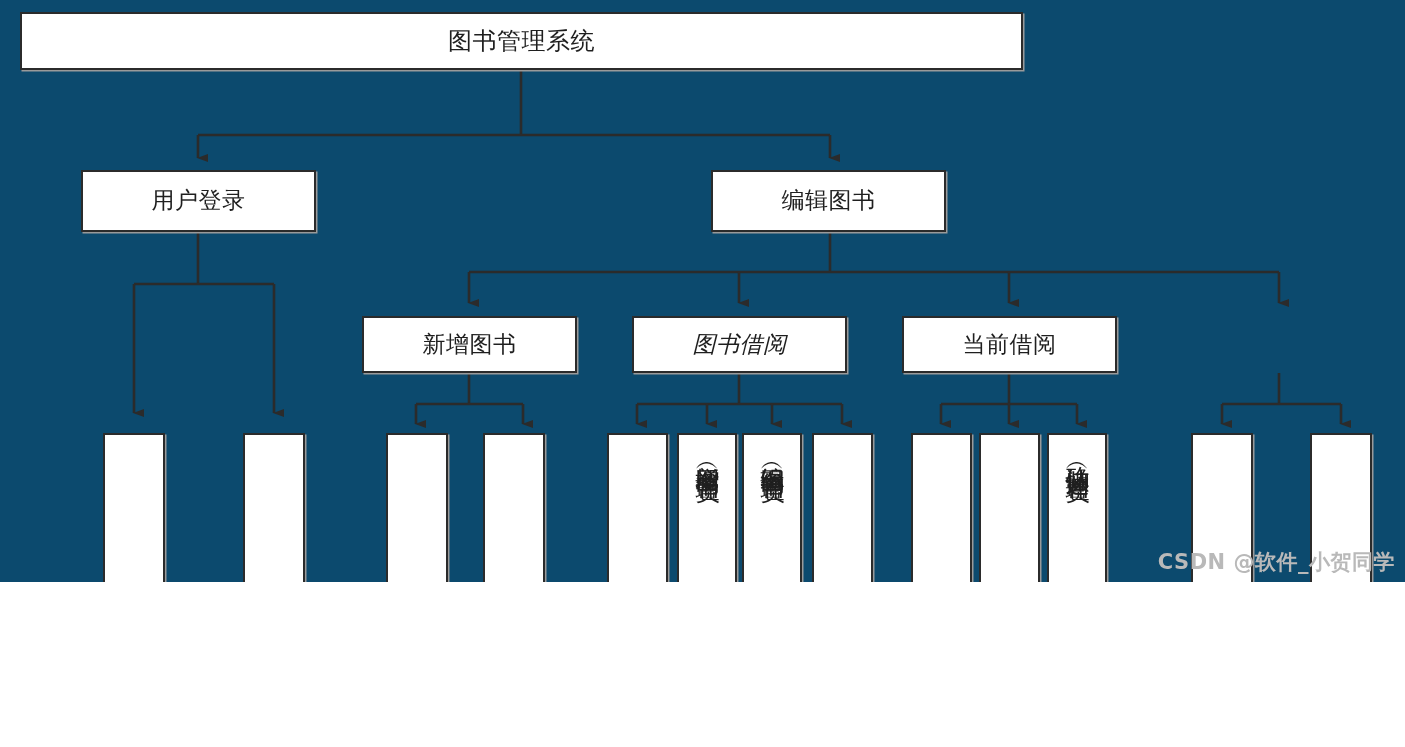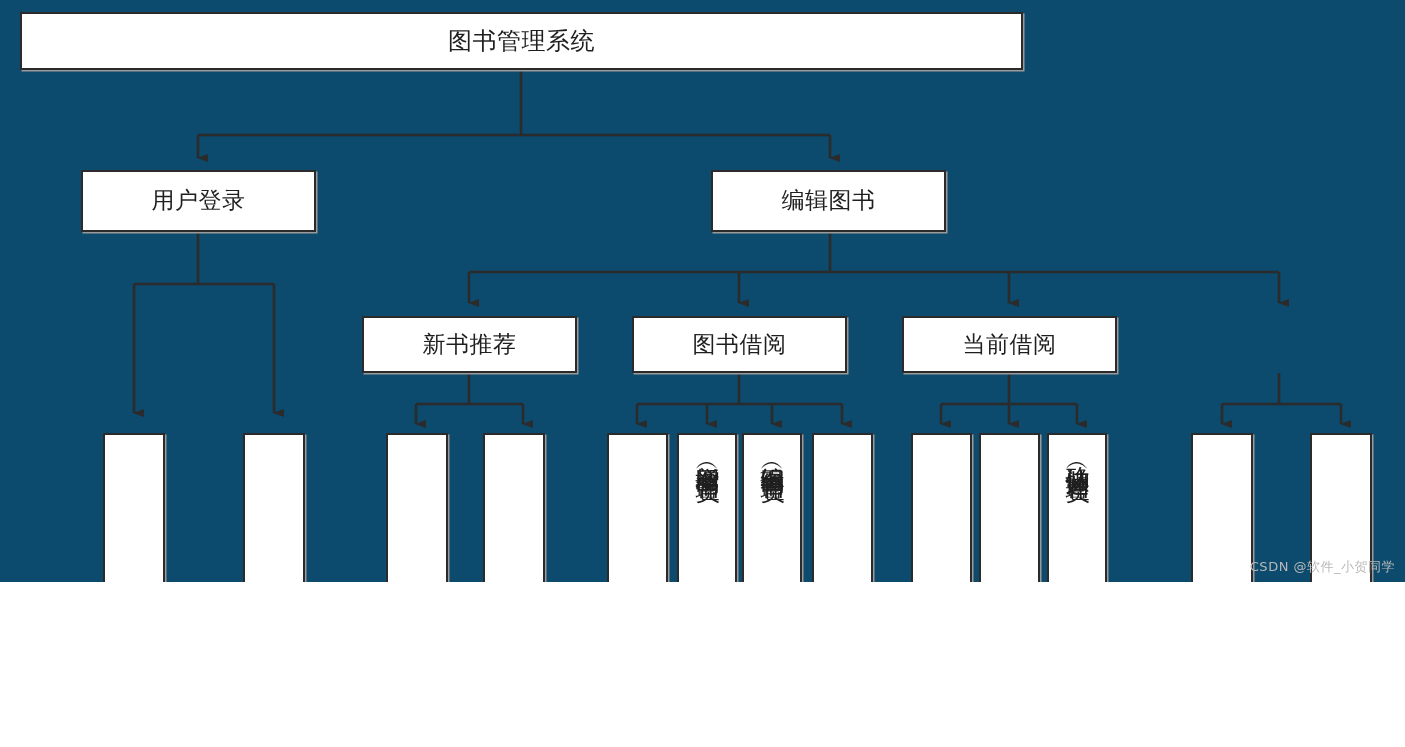--- a/index.html
+++ b/index.html
@@ -66,25 +66,26 @@
     margin: 0 auto;
   }
   .node.v.mid {
     align-items: center;
     padding-top: 0;
   }
   .watermark {
     position: absolute;
     right: 10px;
     bottom: 6px;
-    font-size: 13px;
+    font-size: 21px;
     color: #b9b9b9;
     letter-spacing: 0.5px;
     z-index: 5;
     white-space: nowrap;
+    font-weight: bold;
   }
 </style>
 </head>
 <body>
 
 <div id="canvas">
 
   <svg id="wires" viewBox="0 0 1405 747" xmlns="http://www.w3.org/2000/svg">
     <defs>
       <marker id="arw" markerWidth="9" markerHeight="11" refX="4.5" refY="10" orient="auto" markerUnits="userSpaceOnUse">
@@ -140,23 +141,23 @@
   </div>
 
   <div class="node h" style="left:81px; top:170px; width:235px; height:62px;">
     <span class="lbl">用户登录</span>
   </div>
   <div class="node h" style="left:711px; top:170px; width:235px; height:62px;">
     <span class="lbl">编辑图书</span>
   </div>
 
   <div class="node h" style="left:362px; top:316px; width:215px; height:57px;">
-    <span class="lbl">新书推荐</span>
-  </div>
-  <div class="node h" style="left:632px; top:316px; width:215px; height:57px;">
+    <span class="lbl">新增图书</span>
+  </div>
+  <div class="node h" style="left:632px; top:316px; width:215px; height:57px;font-style:italic;">
     <span class="lbl">图书借阅</span>
   </div>
   <div class="node h" style="left:902px; top:316px; width:215px; height:57px;align-items:center;">
     <span class="lbl">当前借阅</span>
   </div>
 
   <div class="node v mid" style="left:103px; top:433px; width:62px; height:302px;">
     <span class="lbl">用户登录</span>
   </div>
   <div class="node v mid" style="left:243px; top:433px; width:62px; height:302px;">

